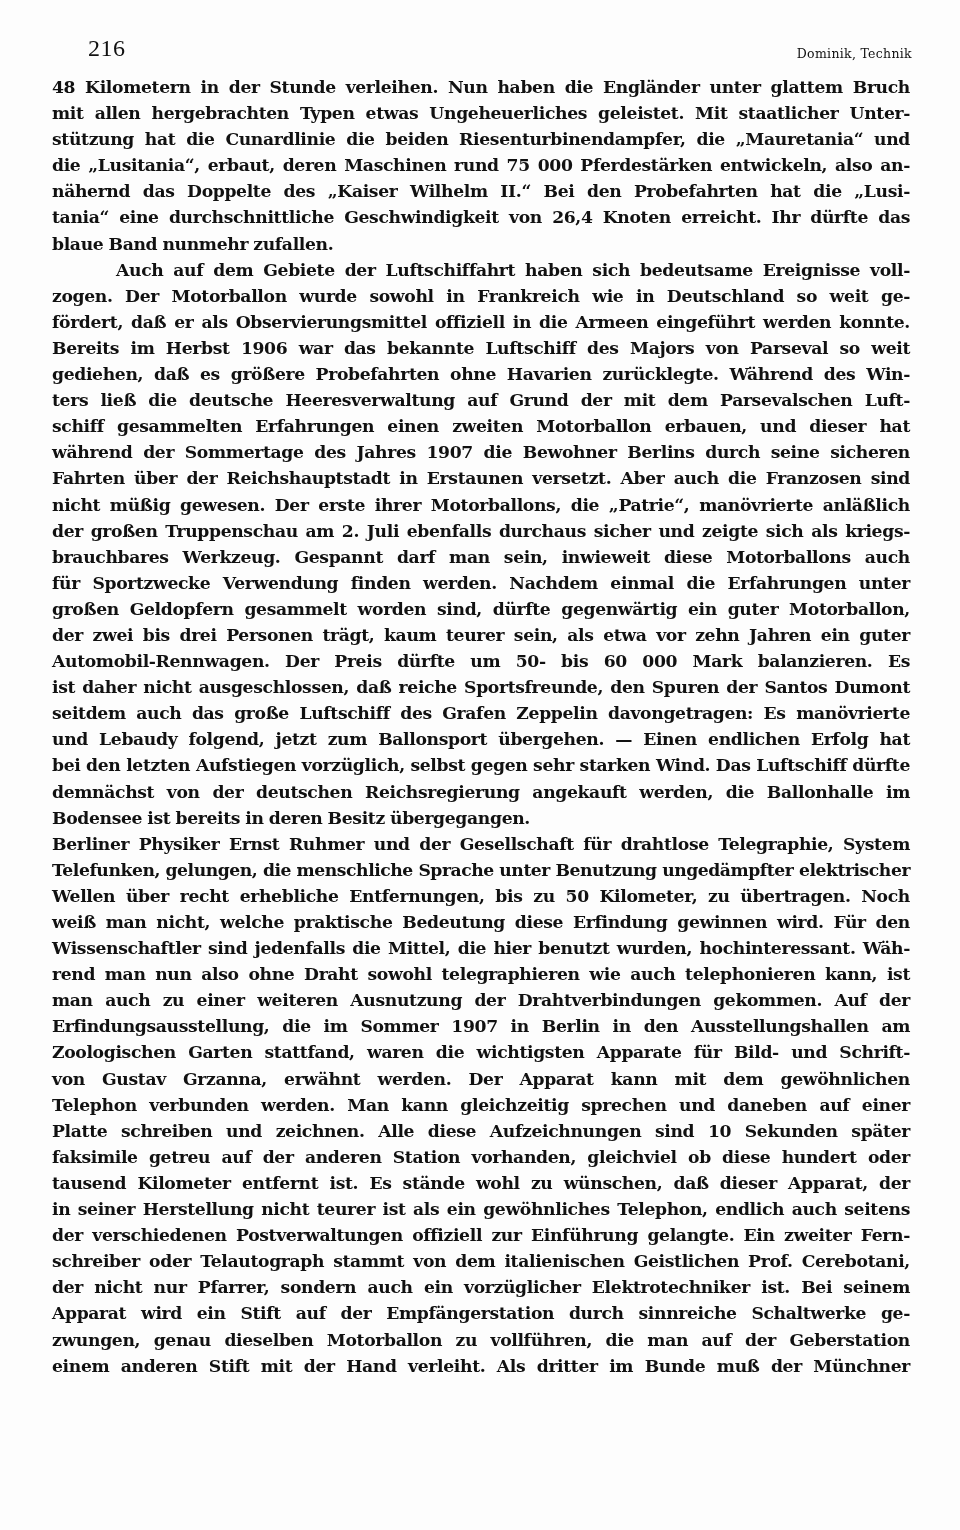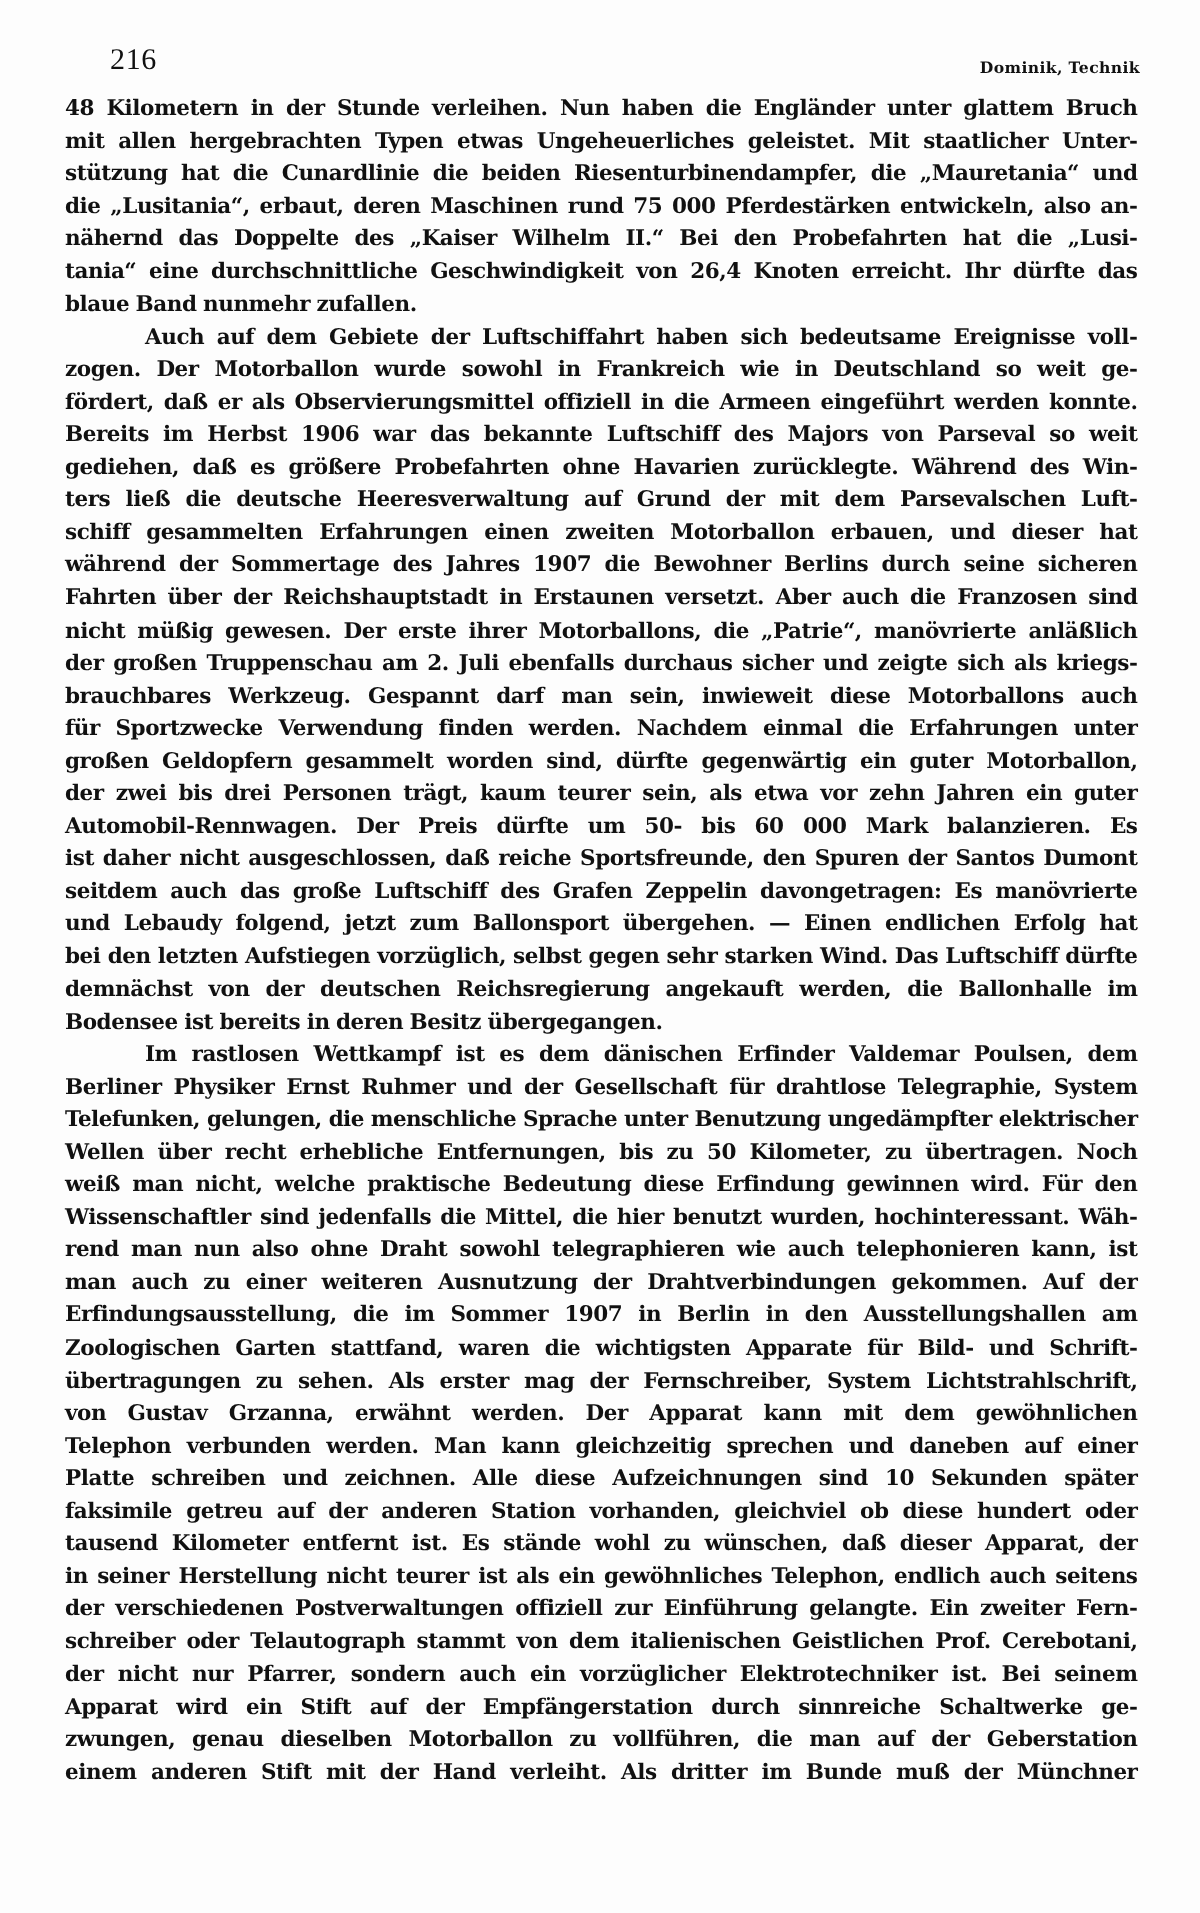--- a/index.html
+++ b/index.html
@@ -32,21 +32,21 @@
     font-weight: normal;
     letter-spacing: 0.5px;
     margin-left: 36px;
   }
   .running-head {
     position: absolute;
     right: 0;
     top: 12px;
     font-family: "DejaVu Serif", serif;
     font-size: 12.5px;
-    font-weight: bold;
+    font-weight: normal;
     line-height: 16px;
     letter-spacing: 0.3px;
   }
   .body-text {
     position: absolute;
     left: 52px;
     top: 74px;
     width: 858px;
   }
   .line {
@@ -108,31 +108,29 @@
     <span class="line">Automobil-Rennwagen. Der Preis dürfte um 50- bis 60 000 Mark balanzieren. Es</span>
     <span class="line">ist daher nicht ausgeschlossen, daß reiche Sportsfreunde, den Spuren der Santos Dumont</span>
     <span class="line">seitdem auch das große Luftschiff des Grafen Zeppelin davongetragen: Es manövrierte</span>
     <span class="line">und Lebaudy folgend, jetzt zum Ballonsport übergehen. — Einen endlichen Erfolg hat</span>
     <span class="line">bei den letzten Aufstiegen vorzüglich, selbst gegen sehr starken Wind. Das Luftschiff dürfte</span>
     <span class="line">demnächst von der deutschen Reichsregierung angekauft werden, die Ballonhalle im</span>
     <span class="line last">Bodensee ist bereits in deren Besitz übergegangen.</span>
   </div>
 
   <div>
-    <span class="line indent">Im rastlosen Wettkampf ist es dem dänischen Erfinder Valdemar Poulsen, dem</span>
     <span class="line">Berliner Physiker Ernst Ruhmer und der Gesellschaft für drahtlose Telegraphie, System</span>
     <span class="line" style="letter-spacing: -0.45px;">Telefunken, gelungen, die menschliche Sprache unter Benutzung ungedämpfter elektrischer</span>
     <span class="line">Wellen über recht erhebliche Entfernungen, bis zu 50 Kilometer, zu übertragen. Noch</span>
     <span class="line">weiß man nicht, welche praktische Bedeutung diese Erfindung gewinnen wird. Für den</span>
     <span class="line">Wissenschaftler sind jedenfalls die Mittel, die hier benutzt wurden, hochinteressant. Wäh-</span>
     <span class="line">rend man nun also ohne Draht sowohl telegraphieren wie auch telephonieren kann, ist</span>
     <span class="line">man auch zu einer weiteren Ausnutzung der Drahtverbindungen gekommen. Auf der</span>
     <span class="line">Erfindungsausstellung, die im Sommer 1907 in Berlin in den Ausstellungshallen am</span>
     <span class="line">Zoologischen Garten stattfand, waren die wichtigsten Apparate für Bild- und Schrift-</span>
-    <span class="line">übertragungen zu sehen. Als erster mag der Fernschreiber, System Lichtstrahlschrift,</span>
     <span class="line">von Gustav Grzanna, erwähnt werden. Der Apparat kann mit dem gewöhnlichen</span>
     <span class="line">Telephon verbunden werden. Man kann gleichzeitig sprechen und daneben auf einer</span>
     <span class="line">Platte schreiben und zeichnen. Alle diese Aufzeichnungen sind 10 Sekunden später</span>
     <span class="line">faksimile getreu auf der anderen Station vorhanden, gleichviel ob diese hundert oder</span>
     <span class="line">tausend Kilometer entfernt ist. Es stände wohl zu wünschen, daß dieser Apparat, der</span>
     <span class="line">in seiner Herstellung nicht teurer ist als ein gewöhnliches Telephon, endlich auch seitens</span>
     <span class="line">der verschiedenen Postverwaltungen offiziell zur Einführung gelangte. Ein zweiter Fern-</span>
     <span class="line">schreiber oder Telautograph stammt von dem italienischen Geistlichen Prof. Cerebotani,</span>
     <span class="line">der nicht nur Pfarrer, sondern auch ein vorzüglicher Elektrotechniker ist. Bei seinem</span>
     <span class="line">Apparat wird ein Stift auf der Empfängerstation durch sinnreiche Schaltwerke ge-</span>

